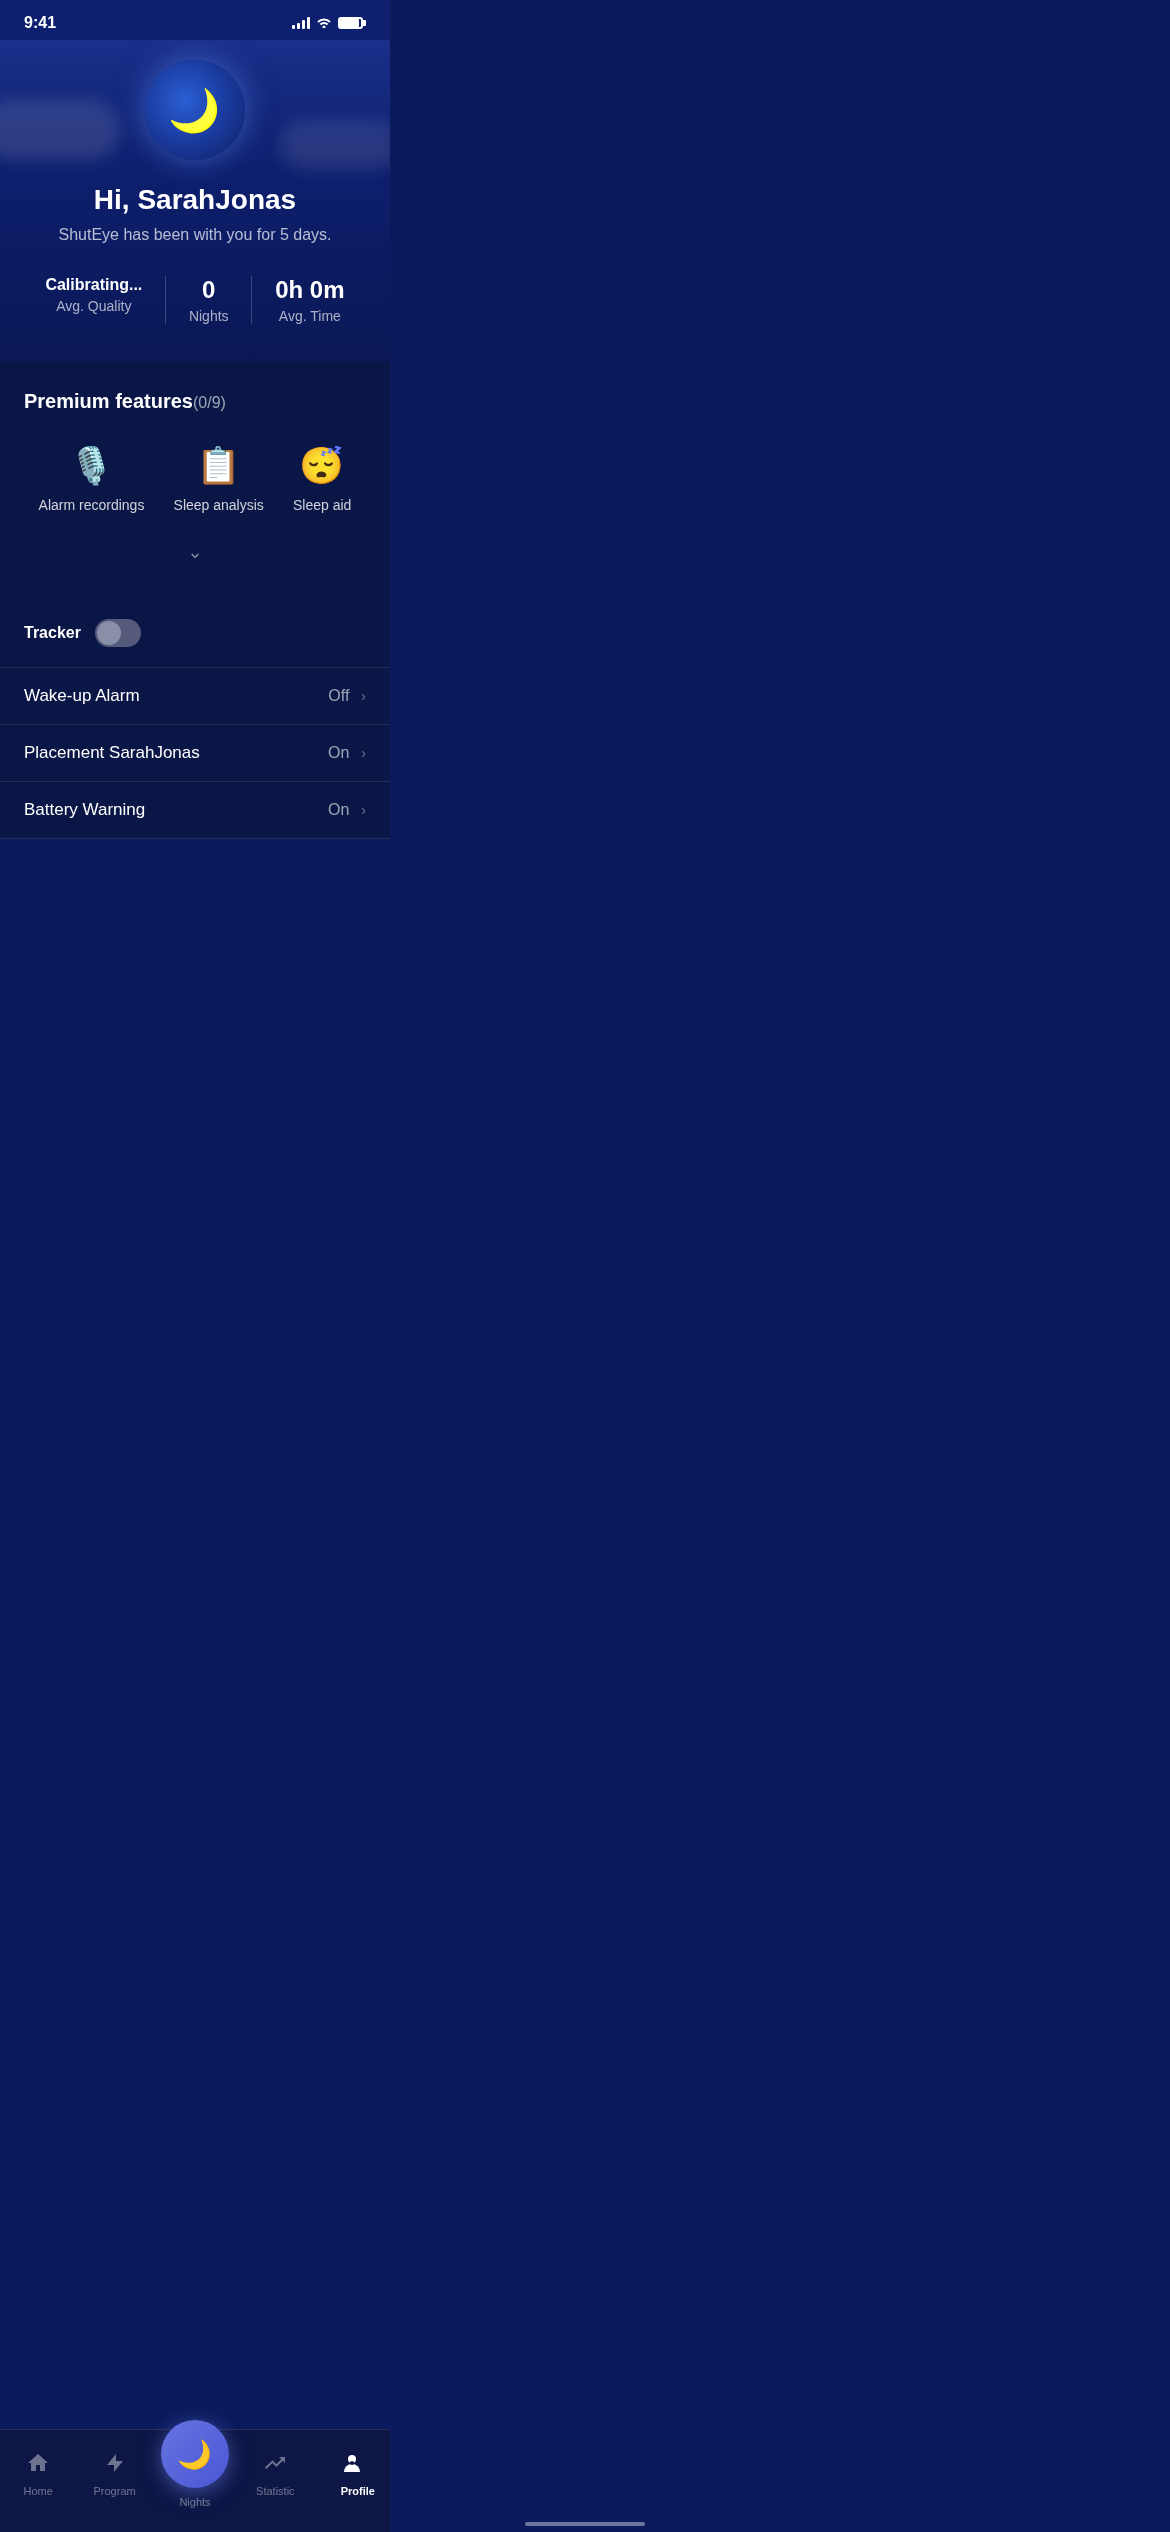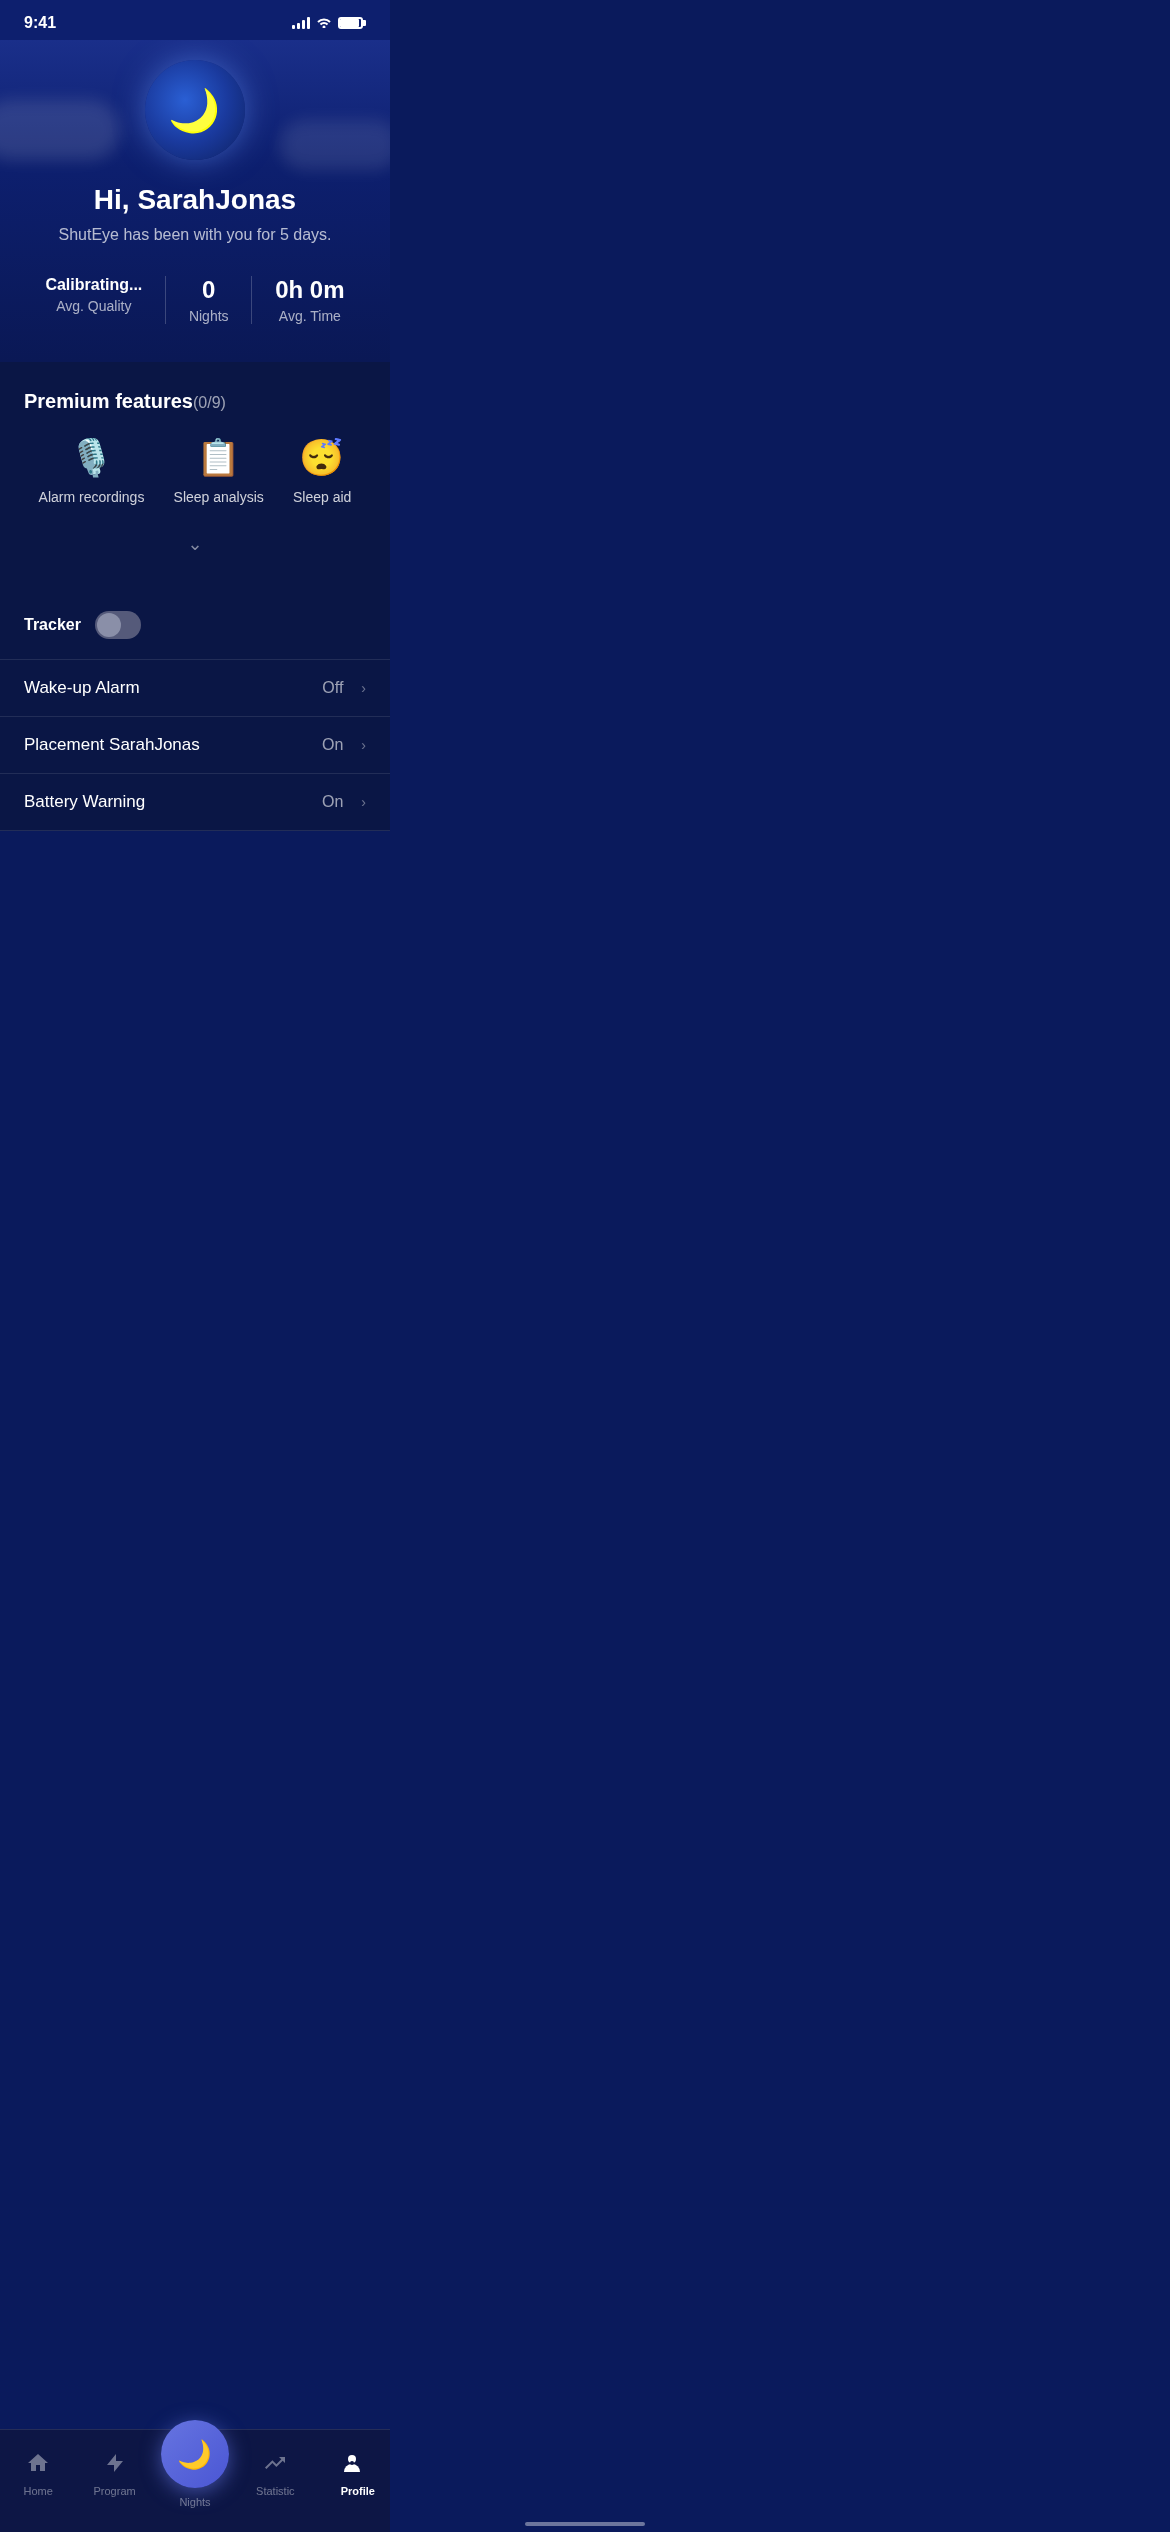--- a/index.html
+++ b/index.html
@@ -182,21 +182,21 @@
     }
 
     
     .premium-section {
       padding: 28px 24px 16px;
     }
     .premium-title {
       font-size: 20px;
       font-weight: 700;
       color: #fff;
-      margin-bottom: 24px;
+      margin-bottom: 32px;
     }
     .features-row {
       display: flex;
       justify-content: space-around;
       margin-bottom: 20px;
     }
     .feature-item {
       display: flex;
       flex-direction: column;
       align-items: center;
@@ -268,21 +268,21 @@
       border-bottom: 1px solid rgba(255,255,255,0.1);
       cursor: pointer;
     }
     .settings-row-label {
       font-size: 17px;
       color: #fff;
     }
     .settings-row-value {
       display: flex;
       align-items: center;
-      gap: 18px;
+      gap: 12px;
       font-size: 16px;
       color: rgba(255,255,255,0.6);
     }
     .settings-chevron {
       color: rgba(255,255,255,0.4);
       font-size: 14px;
     }
 
     
     .bottom-nav {

